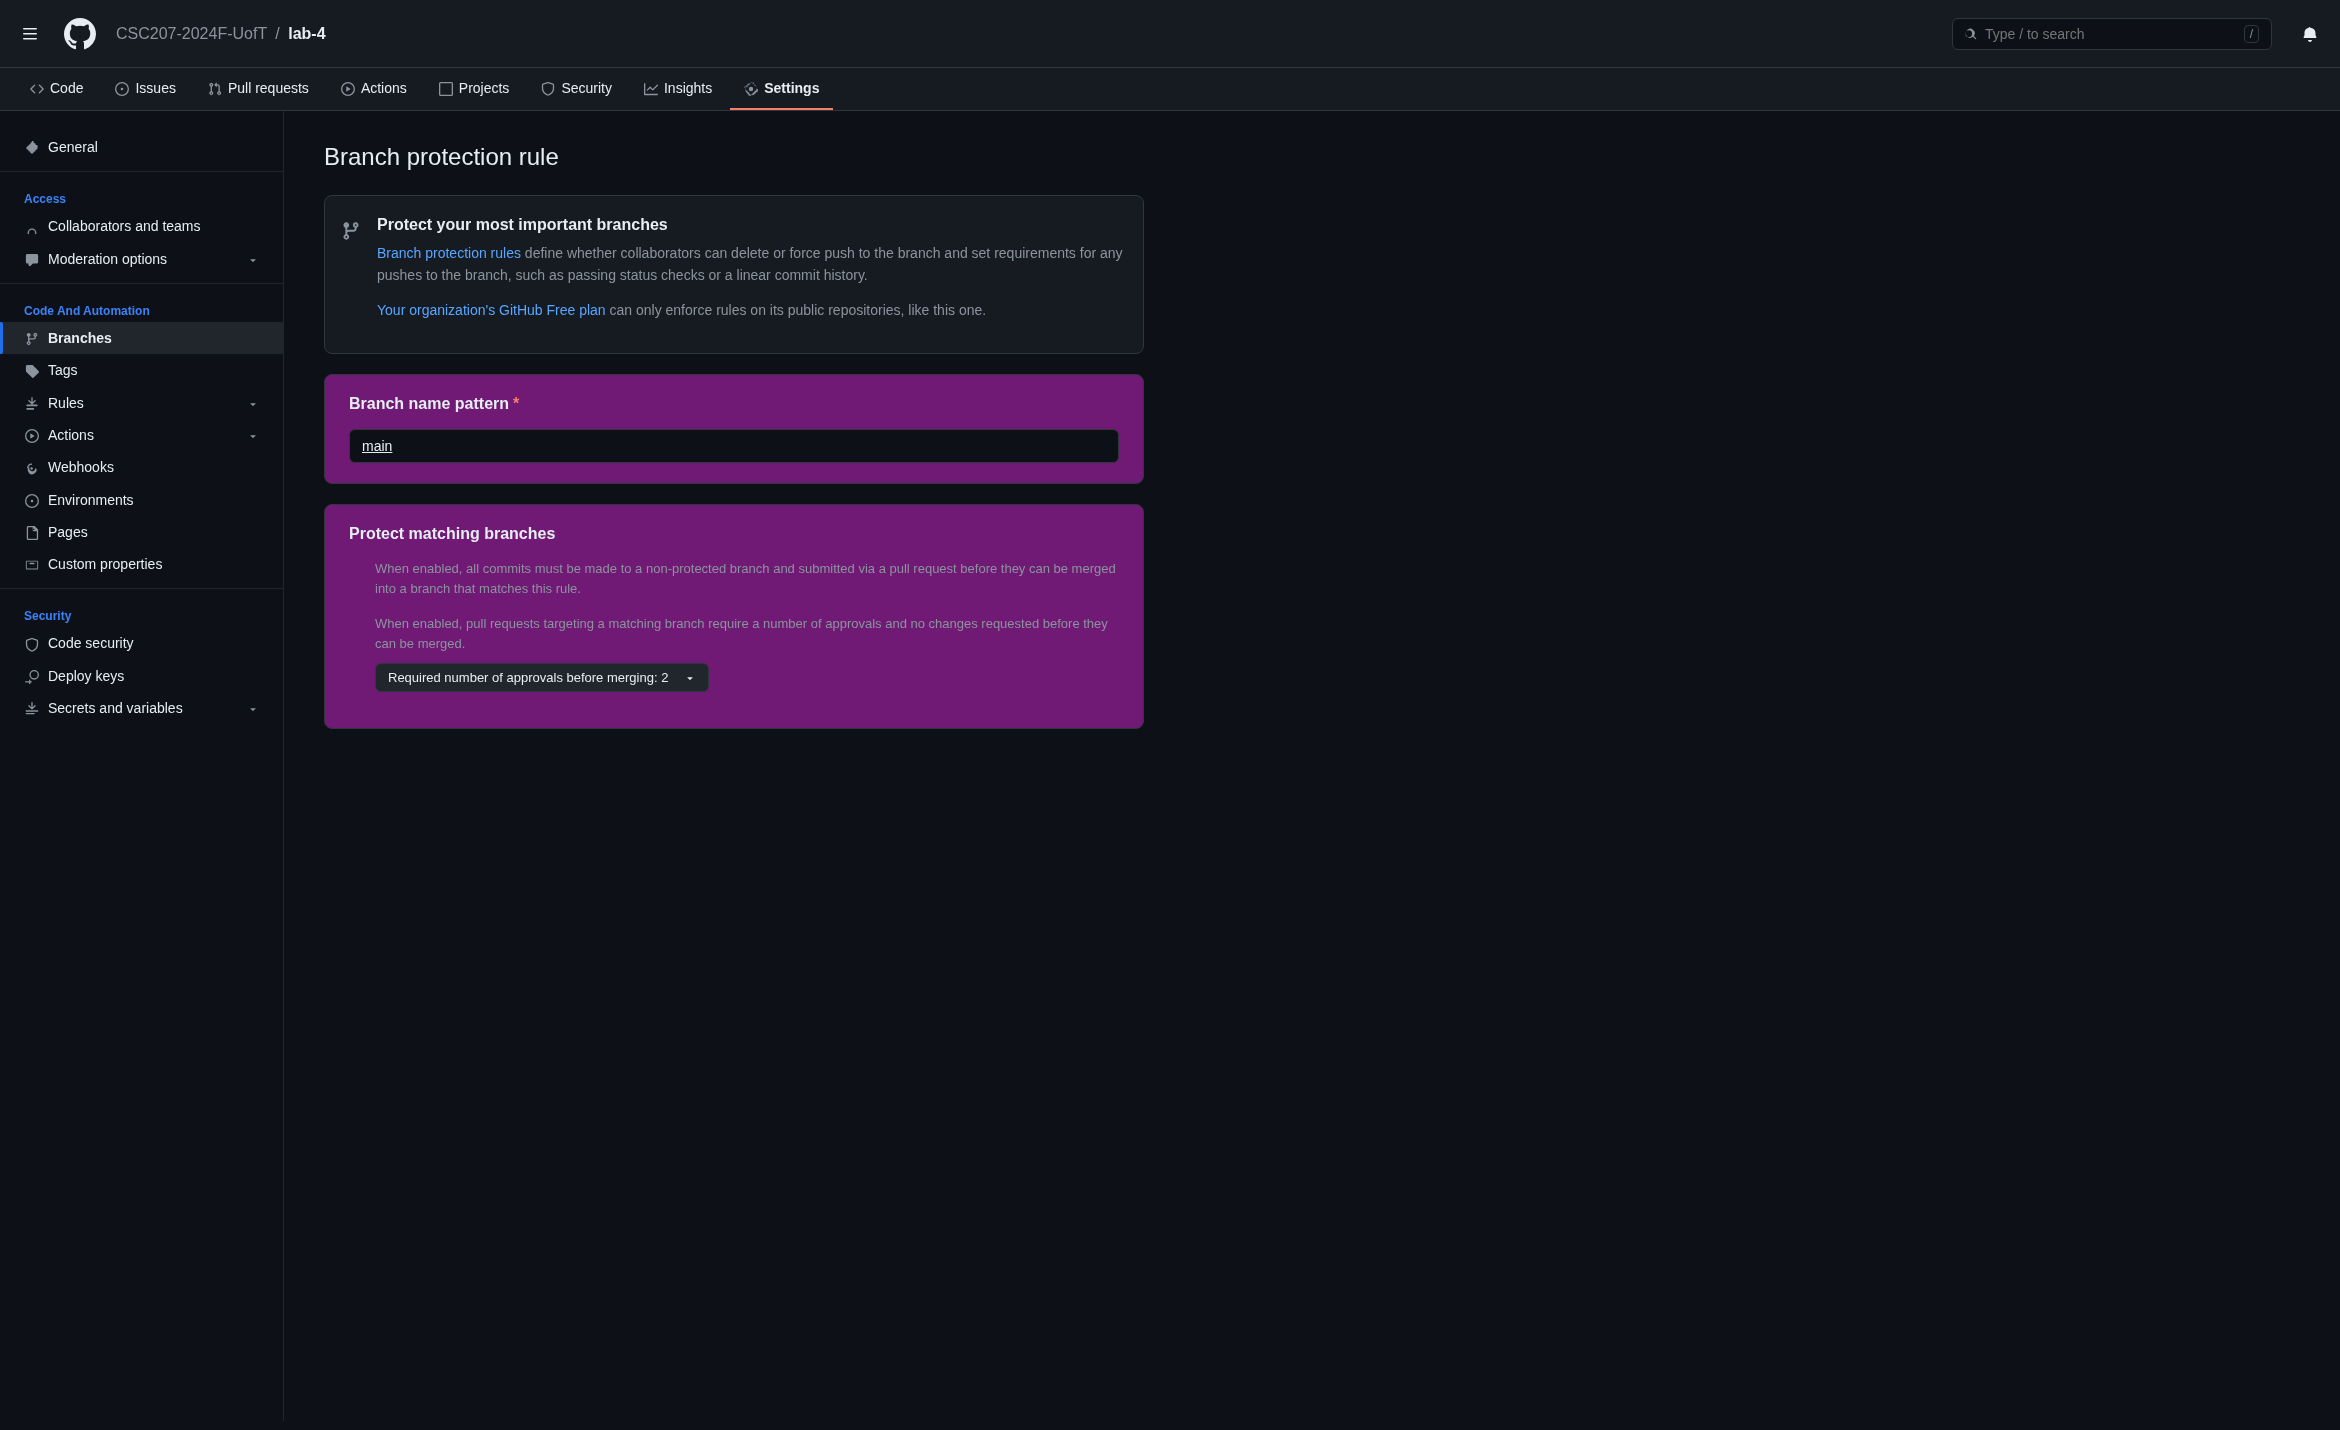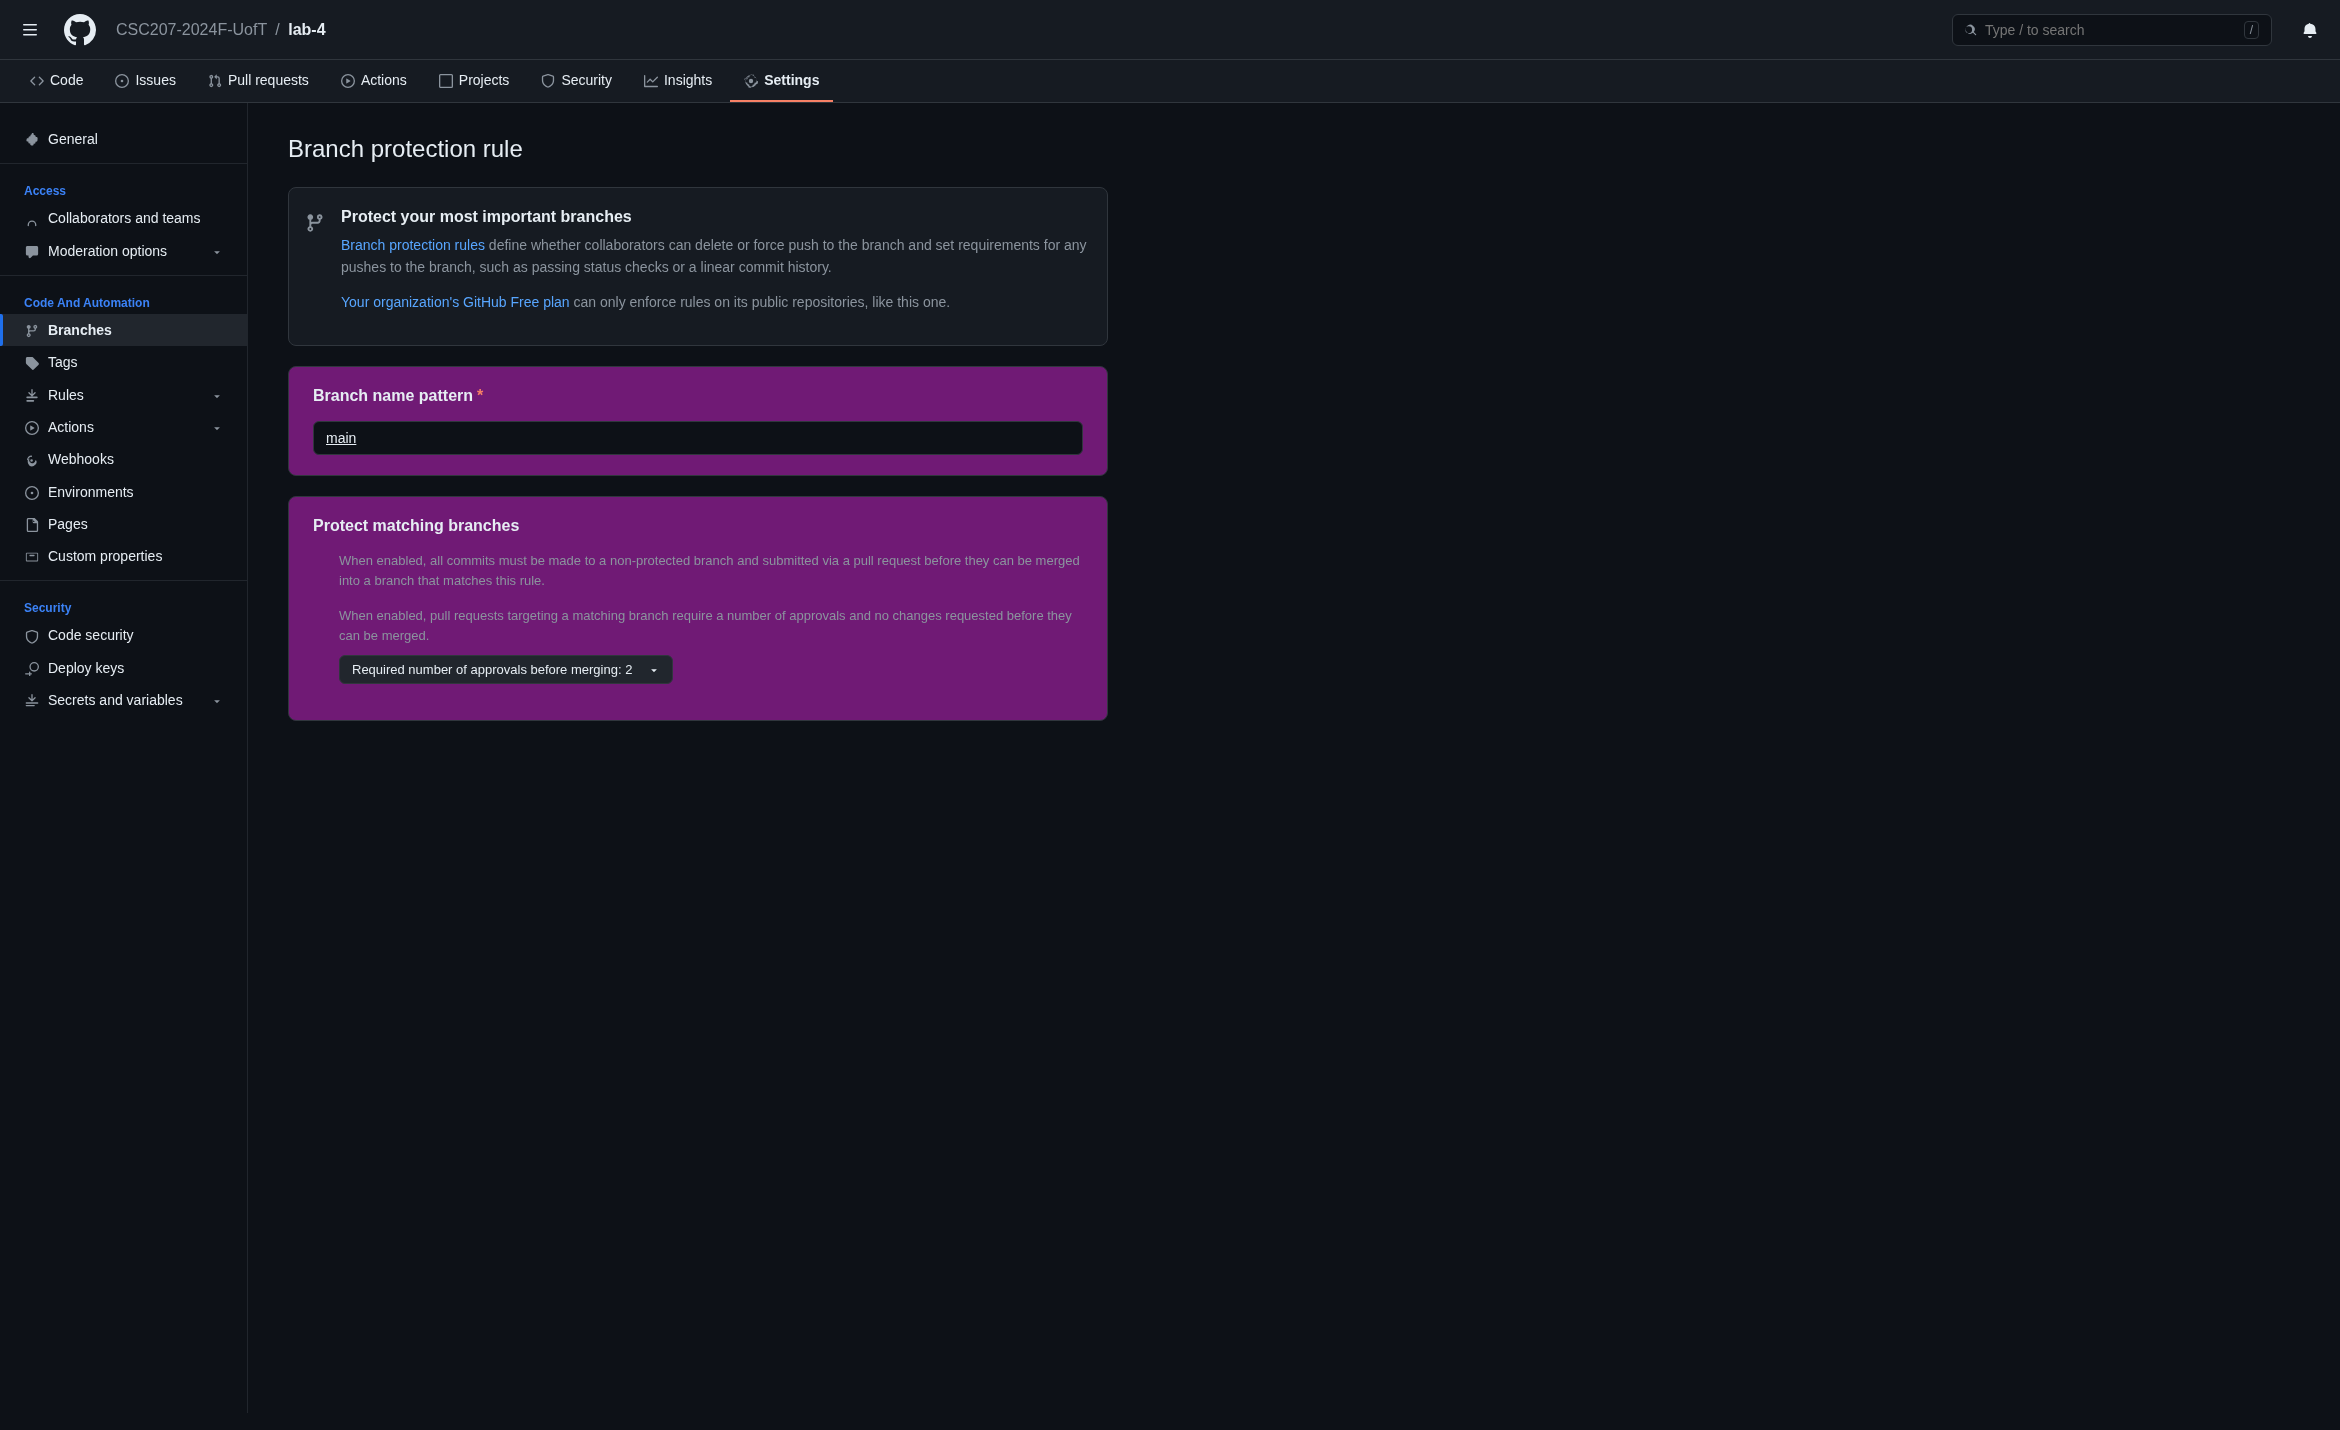--- a/index.html
+++ b/index.html
@@ -11,21 +11,21 @@
       min-height: 100vh;
     }
 
     
     .top-nav {
       background: #161b22;
       border-bottom: 1px solid #30363d;
       display: flex;
       align-items: center;
       padding: 1px 16px;
-      height: 60px;
+      height: 68px;
       gap: 12px;
     }
     .hamburger-btn {
       background: none;
       border: none;
       color: #e6edf3;
       cursor: pointer;
       padding: 6px;
       display: flex;
       align-items: center;
@@ -105,21 +105,21 @@
     .repo-nav-item .nav-icon { color: #8b949e; font-size: 13px; }
 
     
     .page-layout {
       display: flex;
       max-width: 100%;
     }
 
     
     .sidebar {
-      width: 248px;
+      width: 284px;
       min-width: 240px;
       padding: 20px 0;
       border-right: 1px solid #21262d;
       background: #0d1117;
       min-height: calc(100vh - 120px);
     }
     .sidebar-item {
       display: flex;
       align-items: center;
       gap: 8px;

